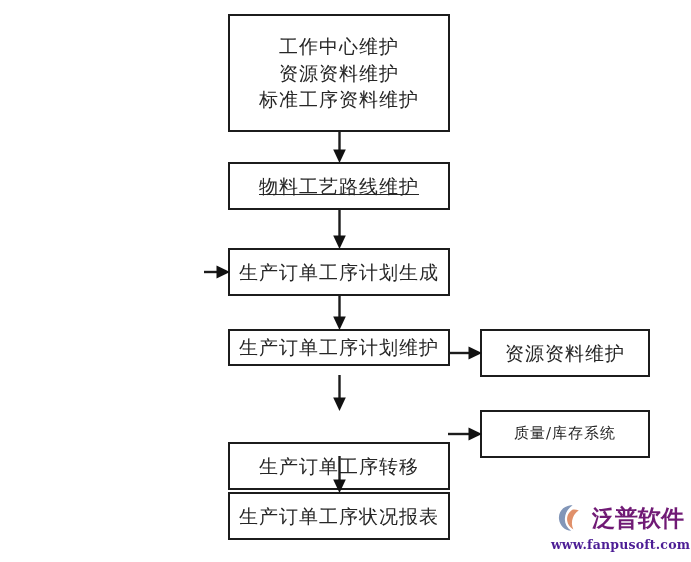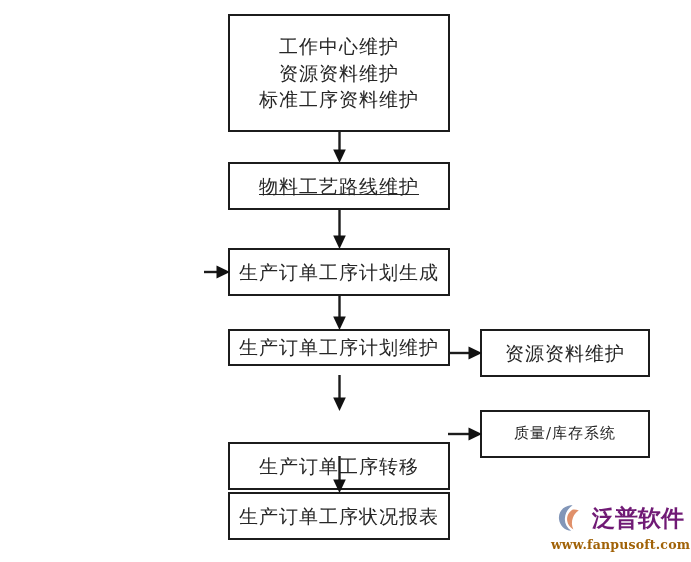--- a/index.html
+++ b/index.html
@@ -88,21 +88,21 @@
     font-weight: bold;
     color: #701a75;
     letter-spacing: 0px;
     line-height: 1;
     white-space: nowrap;
   }
   #wm-url {
     font-family: "DejaVu Serif", "Liberation Serif", serif;
     font-size: 12.5px;
     font-weight: bold;
-    color: #a16207;
+    color: #4c1d95;
     letter-spacing: 0.2px;
     white-space: nowrap;
     margin-top: 1px;
   }
 </style>
 </head>
 <body>
 
 <div id="canvas">
 

